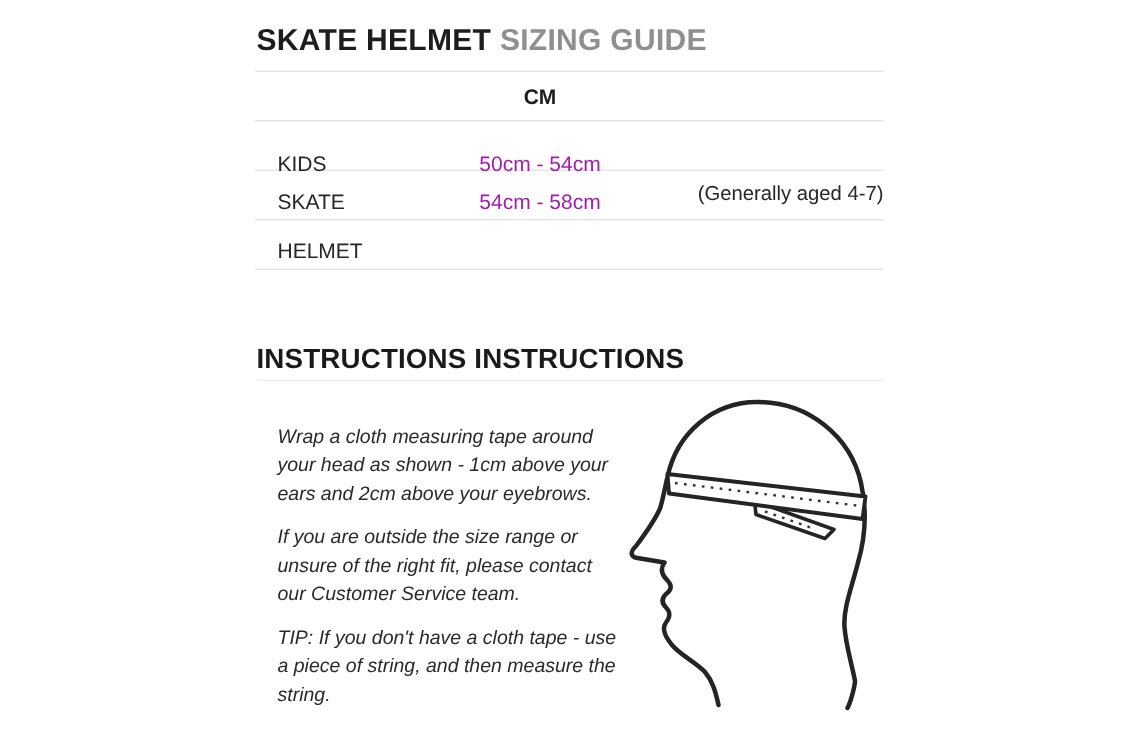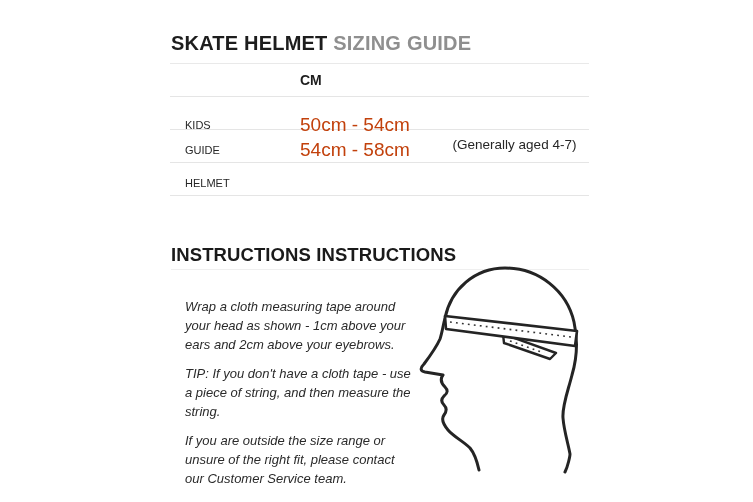--- a/index.html
+++ b/index.html
@@ -6,21 +6,21 @@
   html, body { margin: 0; padding: 0; }
   body {
     width: 753px; height: 502px;
     background: #ffffff;
     font-family: "Liberation Sans", "DejaVu Sans", sans-serif;
     position: relative;
     overflow: hidden;
   }
   .content {
     position: absolute;
-    left: 170px; top: 16px;
+    left: 170px; top: 0;
     width: 419px;
   }
   .title {
     margin: 0;
     padding: 16px 0 8px 1px;
     font-size: 20px;
     font-weight: 700;
     letter-spacing: 0.2px;
     color: #1d1d1d;
     border-bottom: 1px solid #e9e9e9;
@@ -31,35 +31,37 @@
   .size-table { width: 100%; }
   .trow {
     display: grid;
     grid-template-columns: 130px 120px 169px;
     align-items: center;
     height: 33px;
     border-bottom: 1px solid #e5e5e5;
   }
   .cell-unit {
     grid-column: 2;
+    text-align: center;
     font-size: 14px;
     font-weight: 700;
     color: #1d1d1d;
   }
   .cell-label {
     padding-left: 15px;
-    font-size: 11px;
+    font-size: 14px;
     color: #262626;
   }
   .cell-range {
-    font-size: 19px;
-    color: #c2410c;
+    text-align: center;
+    font-size: 14px;
+    color: #a21caf;
   }
   .cell-note {
-    text-align: center;
+    text-align: right;
     padding-left: 20px;
     font-size: 13.5px;
     color: #262626;
     white-space: nowrap;
     margin-top: 40px;
   }
 
   .section-heading {
     margin: 48px 0 0 1px;
     padding-bottom: 3px;
@@ -101,37 +103,37 @@
       <div class="cell-unit">CM</div>
     </div>
 
     <div class="trow">
       <div class="cell-label">KIDS</div>
       <div class="cell-range">50cm - 54cm</div>
       <div class="cell-note">(Generally aged 4-7)</div>
     </div>
 
     <div class="trow">
-      <div class="cell-label">GUIDE</div>
+      <div class="cell-label">SKATE</div>
       <div class="cell-range">54cm - 58cm</div>
       <div class="cell-note"></div>
     </div>
 
     <div class="trow">
       <div class="cell-label">HELMET</div>
       <div class="cell-note"></div>
     </div>
   </div>
 
   <h2 class="section-heading">INSTRUCTIONS INSTRUCTIONS</h2>
 
   <div class="instructions-body">
     <p>Wrap a cloth measuring tape around your head as shown - 1cm above your ears and 2cm above your eyebrows.</p>
+    <p>If you are outside the size range or unsure of the right fit, please contact our Customer Service team.</p>
     <p>TIP: If you don't have a cloth tape - use a piece of string, and then measure the string.</p>
-    <p>If you are outside the size range or unsure of the right fit, please contact our Customer Service team.</p>
   </div>
 
 </div>
 
 <svg class="head-illustration" viewBox="0 0 176 246" xmlns="http://www.w3.org/2000/svg">
 
   <path d="M 64 214
            C 62 205, 60 198, 55 192
            C 48 185, 39 181, 33 174
            C 28 168, 26 163, 29 159

